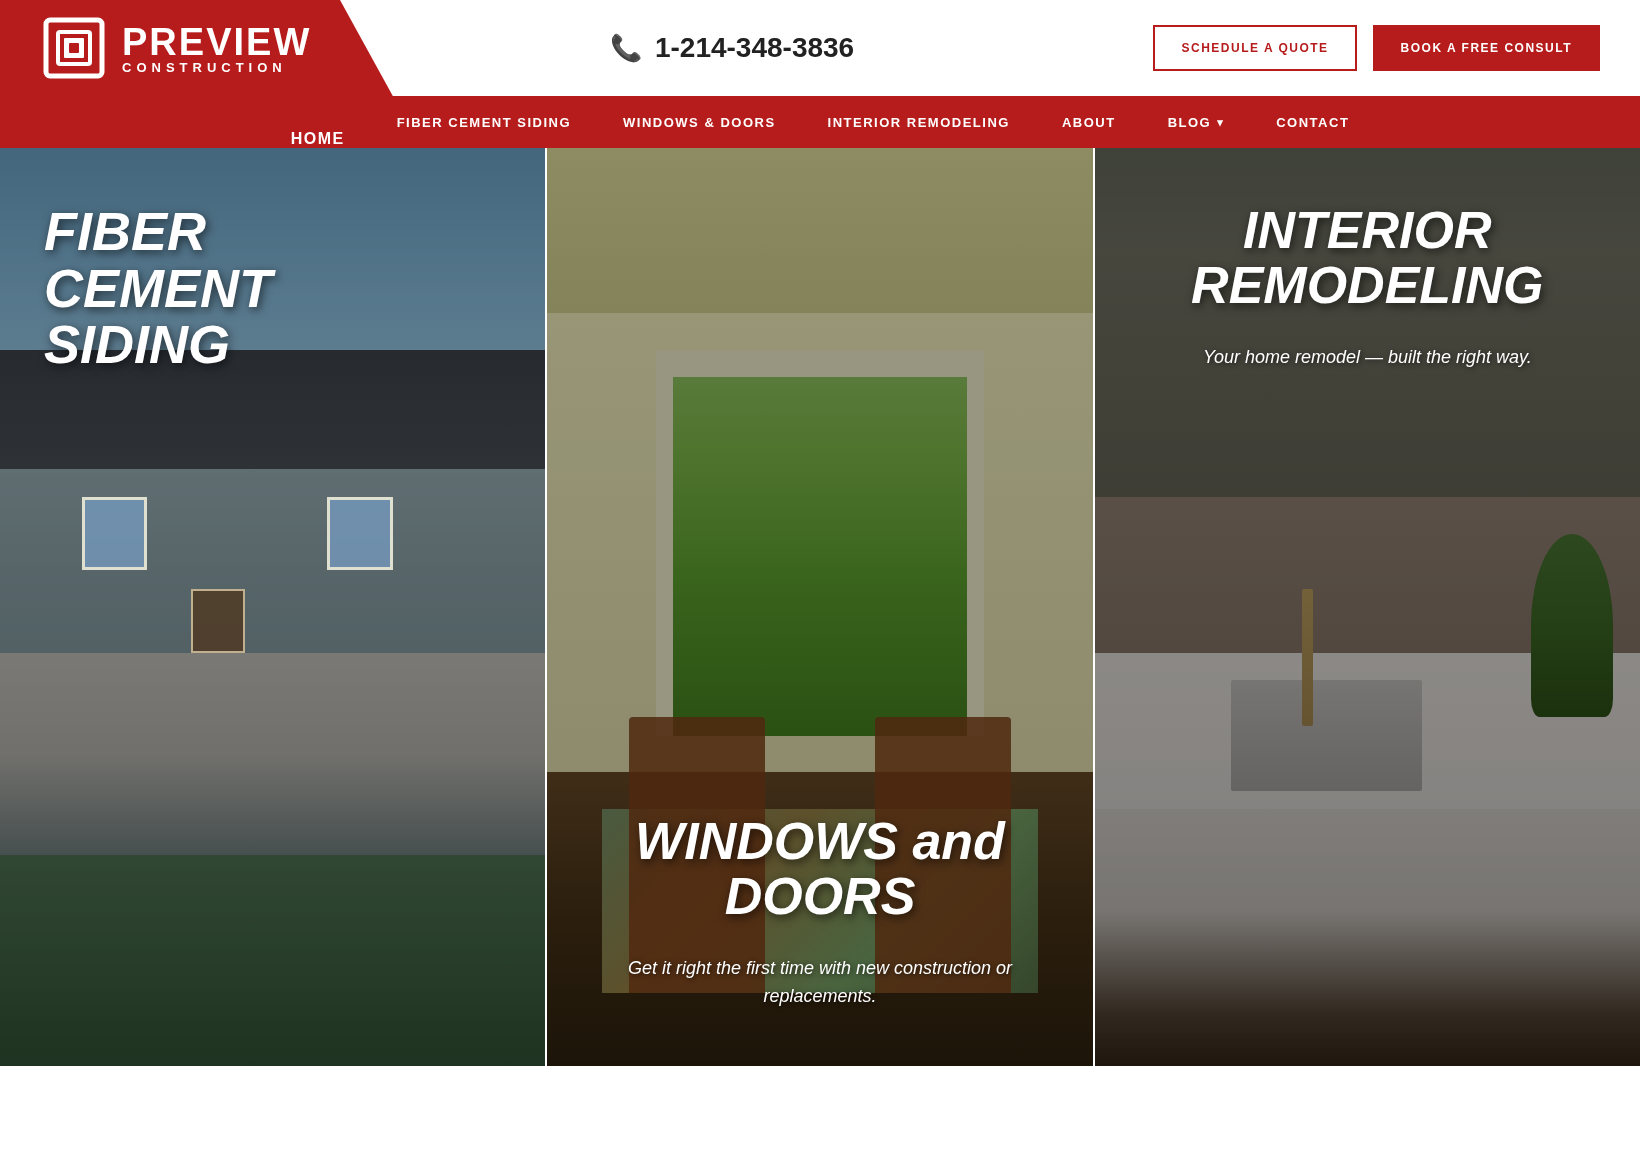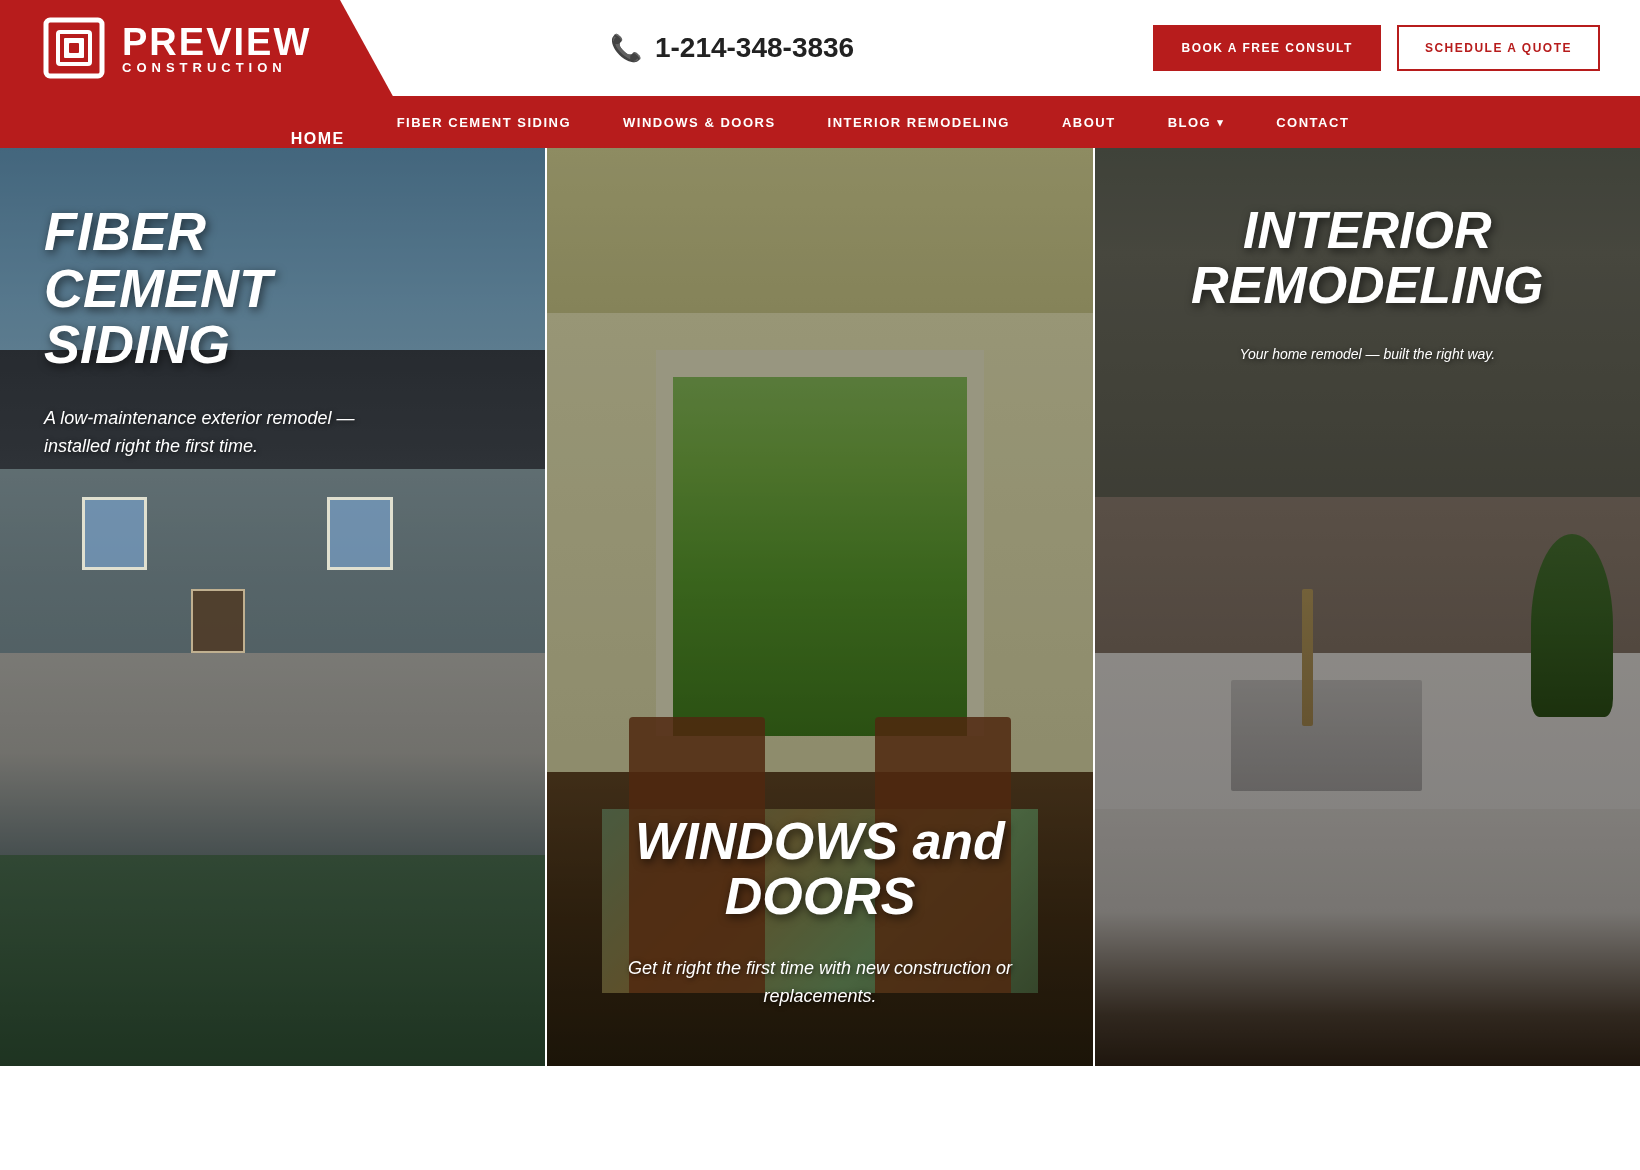--- a/index.html
+++ b/index.html
@@ -26,22 +26,22 @@
       <span style="font-size:13px; font-weight:700; color:white; letter-spacing:5px;">CONSTRUCTION</span>
     </div>
   </div>
 
   <div style="flex:1; display:flex; justify-content:center; align-items:center; gap:12px; z-index:1;">
     <span style="color:#b71c1c; font-size:26px;">📞</span>
     <span style="font-size:28px; font-weight:700; color:#222; cursor:pointer;">1-214-348-3836</span>
   </div>
 
   <div style="display:flex; gap:16px; z-index:1;">
+    <button style="border:2px solid #b71c1c; color:#b71c1c; background:white; padding:14px 26px; font-size:12px; font-weight:700; letter-spacing:1.5px; cursor:pointer; text-transform:uppercase; font-family:Arial, sans-serif;">SCHEDULE A QUOTE</button>
     <button style="border:2px solid #b71c1c; color:white; background:#b71c1c; padding:14px 26px; font-size:12px; font-weight:700; letter-spacing:1.5px; cursor:pointer; text-transform:uppercase; font-family:Arial, sans-serif;">BOOK A FREE CONSULT</button>
-    <button style="border:2px solid #b71c1c; color:#b71c1c; background:white; padding:14px 26px; font-size:12px; font-weight:700; letter-spacing:1.5px; cursor:pointer; text-transform:uppercase; font-family:Arial, sans-serif;">SCHEDULE A QUOTE</button>
   </div>
 </header>
 
 <nav style="background:#b71c1c; display:flex; justify-content:center; align-items:center; height:52px;">
   <div style="color:white; font-size:16px; font-weight:600; letter-spacing:1.5px; text-transform:uppercase; padding:0 26px; height:52px; display:flex; align-items:flex-end; cursor:pointer; white-space:nowrap;">
     <span>HOME</span>
   </div>
   <div style="color:white; font-size:13px; font-weight:600; letter-spacing:1.5px; text-transform:uppercase; padding:0 26px; height:52px; display:flex; align-items:center; cursor:pointer; white-space:nowrap;">
     <span>FIBER CEMENT SIDING</span>
   </div>
@@ -80,21 +80,20 @@
       <div style="position:absolute; top:77%; left:0; right:0; height:23%; background:linear-gradient(180deg, #4a6a40 0%, #3a5a30 50%, #2a4820 100%);"></div>
 
       <div style="position:absolute; inset:0; background:rgba(15,25,35,0.42);"></div>
 
       <div style="position:absolute; top:38%; left:15%; width:12%; height:8%; background:rgba(120,160,200,0.7); border:3px solid #e0e0d0;"></div>
       <div style="position:absolute; top:38%; left:60%; width:12%; height:8%; background:rgba(120,160,200,0.7); border:3px solid #e0e0d0;"></div>
       <div style="position:absolute; top:48%; left:35%; width:10%; height:7%; background:rgba(80,60,40,0.9); border:2px solid #c0b090;"></div>
     </div>
     <div style="position:relative; z-index:1;">
       <h2 style="font-size:54px; font-weight:900; color:white; font-style:italic; line-height:1.05; text-shadow:2px 3px 10px rgba(0,0,0,0.6); margin-bottom:32px; font-family:Arial Black, Arial, sans-serif; max-width:360px;">FIBER CEMENT SIDING</h2>
-      <p style="font-size:18px; color:white; font-style:italic; text-shadow:1px 1px 5px rgba(0,0,0,0.7); line-height:1.55; font-family:Arial, sans-serif; max-width:360px;">A low-maintenance exterior remodel — installed right the first time.</p>
     </div>
   </div>
 
   <div style="width:2px; background:rgba(255,255,255,0.25); z-index:10; flex-shrink:0;"></div>
 
   <div style="flex:1; position:relative; overflow:hidden; cursor:pointer; display:flex; flex-direction:column; justify-content:flex-end; padding:55px 44px;">
 
     <div style="position:absolute; inset:0; z-index:0; overflow:hidden;">
 
       <div style="position:absolute; top:0; left:0; right:0; height:20%; background:linear-gradient(180deg, #d8d098 0%, #c8c088 100%);"></div>
@@ -142,17 +141,17 @@
       <div style="position:absolute; top:48%; left:38%; width:2%; height:15%; background:linear-gradient(180deg, #c8a860 0%, #b09050 100%); border-radius:2px;"></div>
 
       <div style="position:absolute; top:72%; left:0; right:0; height:28%; background:linear-gradient(180deg, #e0dbd5 0%, #d0cbc5 40%, #504030 80%, #302010 100%);"></div>
 
       <div style="position:absolute; top:42%; right:5%; width:15%; height:20%; background:linear-gradient(180deg, #4a7a30 0%, #3a6a20 50%, #2a5010 100%); border-radius:50% 50% 10% 10%;"></div>
 
       <div style="position:absolute; inset:0; background:rgba(10,10,10,0.45);"></div>
     </div>
     <div style="position:relative; z-index:1; text-align:center;">
       <h2 style="font-size:52px; font-weight:900; color:white; font-style:italic; line-height:1.05; text-shadow:2px 3px 10px rgba(0,0,0,0.6); margin-bottom:32px; font-family:Arial Black, Arial, sans-serif;">INTERIOR REMODELING</h2>
-      <p style="font-size:14px; color:white; font-style:italic; text-shadow:1px 1px 5px rgba(0,0,0,0.7); line-height:1.55; font-family:Arial, sans-serif;">Your home remodel — built the right way.</p>
+      <p style="font-size:18px; color:white; font-style:italic; text-shadow:1px 1px 5px rgba(0,0,0,0.7); line-height:1.55; font-family:Arial, sans-serif;">Your home remodel — built the right way.</p>
     </div>
   </div>
 
 </section>
 
 </body></html>

